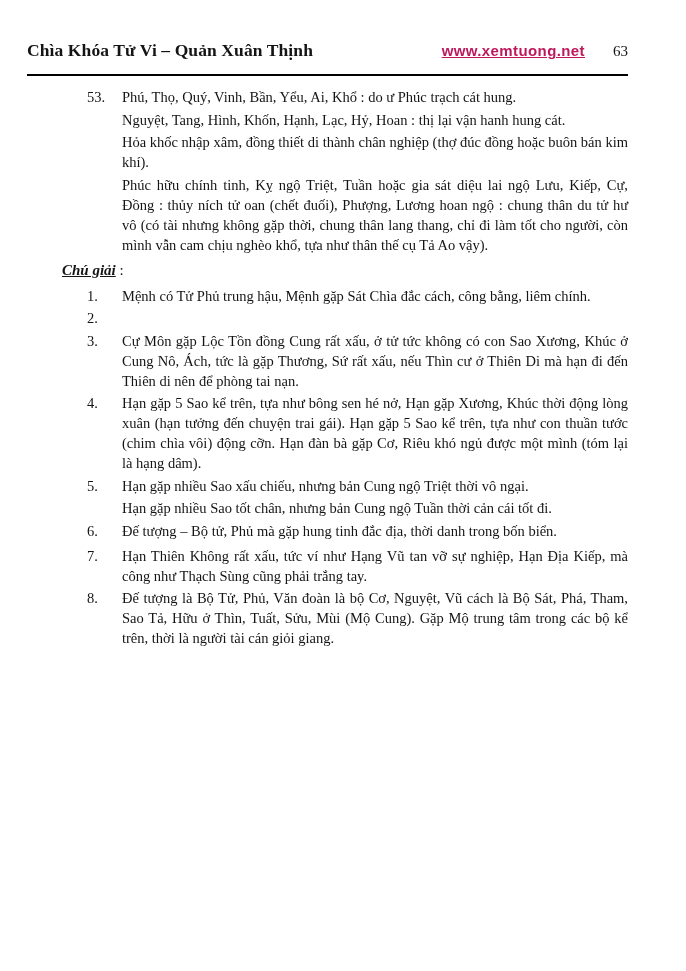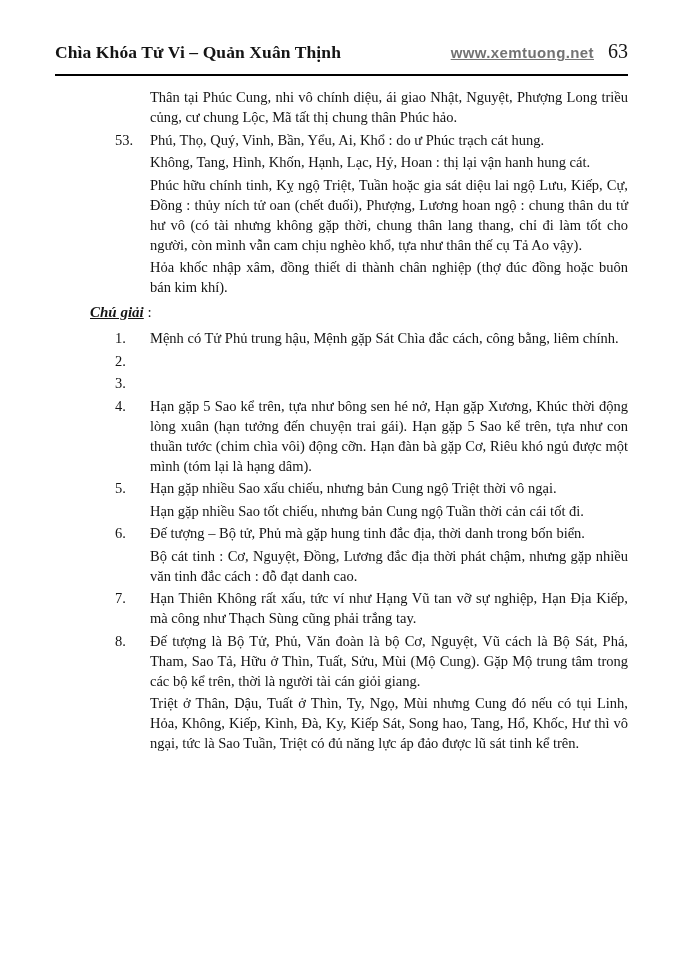--- a/index.html
+++ b/index.html
@@ -6,21 +6,21 @@
   body{
     width:686px;height:971px;
     background:#ffffff;
     color:#141414;
     font-family:"Liberation Serif",serif;
     overflow:hidden;
   }
   .page{
     box-sizing:border-box;
     width:686px;height:971px;
-    padding:40px 58px 0 55px;
+    padding:40px 58px 0 27px;
   }
   .header{
     display:flex;
     align-items:baseline;
     height:24px;
   }
   .title{
     flex:1;
     font-weight:bold;
     font-size:17.5px;
@@ -29,22 +29,22 @@
   }
   .site{
     font-family:"Liberation Sans",sans-serif;
     font-weight:bold;
     font-size:15px;
     letter-spacing:0.4px;
     text-decoration:underline;
     cursor:pointer;
   }
   .pnum{
-    font-size:20px;
-    margin-left:14px;
+    font-size:15px;
+    margin-left:28px;
   }
   .rule{
     border-bottom:2px solid #000;
     margin-top:10px;
   }
   .content{
     margin-top:11px;
     font-size:14.5px;
     line-height:20px;
   }
@@ -72,82 +72,77 @@
     text-decoration:underline;
     margin-top:44px;
   }
 </style>
 </head>
 <body>
 
 <div class="page">
   <div class="header">
     <span class="title">Chìa Khóa Tử Vi – Quản Xuân Thịnh</span>
-    <a class="site" style="color: #737373;">www.xemtuong.net</a>
+    <a class="site" style="color: #be185d;">www.xemtuong.net</a>
     <span class="pnum">63</span>
   </div>
   <div class="rule"></div>
   <div class="content" id="content">
-      <div class="row">
-        <span class="num"></span>
-        <span class="txt">Thân tại Phúc Cung, nhi vô chính diệu, ái giao Nhật, Nguyệt, Phượng Long triều củng, cư chung Lộc, Mã tất thị chung thân Phúc hảo.</span>
-      </div>
       <div class="row">
         <span class="num">53.</span>
         <span class="txt">Phú, Thọ, Quý, Vinh, Bần, Yểu, Ai, Khổ : do ư Phúc trạch cát hung.</span>
       </div>
       <div class="row">
         <span class="num"></span>
-        <span class="txt">Không, Tang, Hình, Khốn, Hạnh, Lạc, Hỷ, Hoan : thị lại vận hanh hung cát.</span>
+        <span class="txt">Nguyệt, Tang, Hình, Khốn, Hạnh, Lạc, Hỷ, Hoan : thị lại vận hanh hung cát.</span>
+      </div>
+      <div class="row">
+        <span class="num"></span>
+        <span class="txt">Hỏa khốc nhập xâm, đồng thiết di thành chân nghiệp (thợ đúc đồng hoặc buôn bán kim khí).</span>
       </div>
       <div class="row">
         <span class="num"></span>
         <span class="txt">Phúc hữu chính tinh, Kỵ ngộ Triệt, Tuần hoặc gia sát diệu lai ngộ Lưu, Kiếp, Cự, Đồng : thủy ních tử oan (chết đuối), Phượng, Lương hoan ngộ : chung thân du tử hư vô (có tài nhưng không gặp thời, chung thân lang thang, chỉ đi làm tốt cho người, còn mình vẫn cam chịu nghèo khổ, tựa như thân thế cụ Tả Ao vậy).</span>
-      </div>
-      <div class="row">
-        <span class="num"></span>
-        <span class="txt">Hỏa khốc nhập xâm, đồng thiết di thành chân nghiệp (thợ đúc đồng hoặc buôn bán kim khí).</span>
       </div>
       <div class="heading-row"><span class="heading-text">Chú giải</span><span> :</span></div>
       <div class="row">
         <span class="num">1.</span>
         <span class="txt">Mệnh có Tử Phủ trung hậu, Mệnh gặp Sát Chìa đắc cách, công bằng, liêm chính.</span>
       </div>
       <div class="row">
         <span class="num">2.</span>
       </div>
       <div class="row">
         <span class="num">3.</span>
+        <span class="txt">Cự Môn gặp Lộc Tồn đồng Cung rất xấu, ở tử tức không có con Sao Xương, Khúc ở Cung Nô, Ách, tức là gặp Thương, Sứ rất xấu, nếu Thìn cư ở Thiên Di mà hạn đi đến Thiên di nên để phòng tai nạn.</span>
       </div>
       <div class="row">
         <span class="num">4.</span>
         <span class="txt">Hạn gặp 5 Sao kể trên, tựa như bông sen hé nở, Hạn gặp Xương, Khúc thời động lòng xuân (hạn tưởng đến chuyện trai gái). Hạn gặp 5 Sao kể trên, tựa như con thuần tước (chim chìa vôi) động cỡn. Hạn đàn bà gặp Cơ, Riêu khó ngủ được một mình (tóm lại là hạng dâm).</span>
       </div>
       <div class="row">
         <span class="num">5.</span>
         <span class="txt">Hạn gặp nhiều Sao xấu chiếu, nhưng bản Cung ngộ Triệt thời vô ngại.</span>
       </div>
       <div class="row">
         <span class="num"></span>
-        <span class="txt">Hạn gặp nhiều Sao tốt chiếu, nhưng bản Cung ngộ Tuần thời cản cái tốt đi.</span>
+        <span class="txt">Hạn gặp nhiều Sao tốt chân, nhưng bản Cung ngộ Tuần thời cản cái tốt đi.</span>
       </div>
       <div class="row">
         <span class="num">6.</span>
         <span class="txt">Đế tượng – Bộ tử, Phủ mà gặp hung tinh đắc địa, thời danh trong bốn biển.</span>
       </div>
       <div class="row">
         <span class="num"></span>
-        <span class="txt">Bộ cát tinh : Cơ, Nguyệt, Đồng, Lương đắc địa thời phát chậm, nhưng gặp nhiều văn tinh đắc cách : đỗ đạt danh cao.</span>
       </div>
       <div class="row">
         <span class="num">7.</span>
         <span class="txt">Hạn Thiên Không rất xấu, tức ví như Hạng Vũ tan vỡ sự nghiệp, Hạn Địa Kiếp, mà công như Thạch Sùng cũng phải trắng tay.</span>
       </div>
       <div class="row">
         <span class="num">8.</span>
         <span class="txt">Đế tượng là Bộ Tử, Phủ, Văn đoàn là bộ Cơ, Nguyệt, Vũ cách là Bộ Sát, Phá, Tham, Sao Tả, Hữu ở Thìn, Tuất, Sửu, Mùi (Mộ Cung). Gặp Mộ trung tâm trong các bộ kể trên, thời là người tài cán giỏi giang.</span>
       </div>
       <div class="row">
         <span class="num"></span>
-        <span class="txt">Triệt ở Thân, Dậu, Tuất ở Thìn, Ty, Ngọ, Mùi nhưng Cung đó nếu có tụi Linh, Hỏa, Không, Kiếp, Kình, Đà, Ky, Kiếp Sát, Song hao, Tang, Hổ, Khốc, Hư thì vô ngại, tức là Sao Tuần, Triệt có đủ năng lực áp đảo được lũ sát tinh kể trên.</span>
       </div>
     </div>
 </div>
 
 </body></html>

